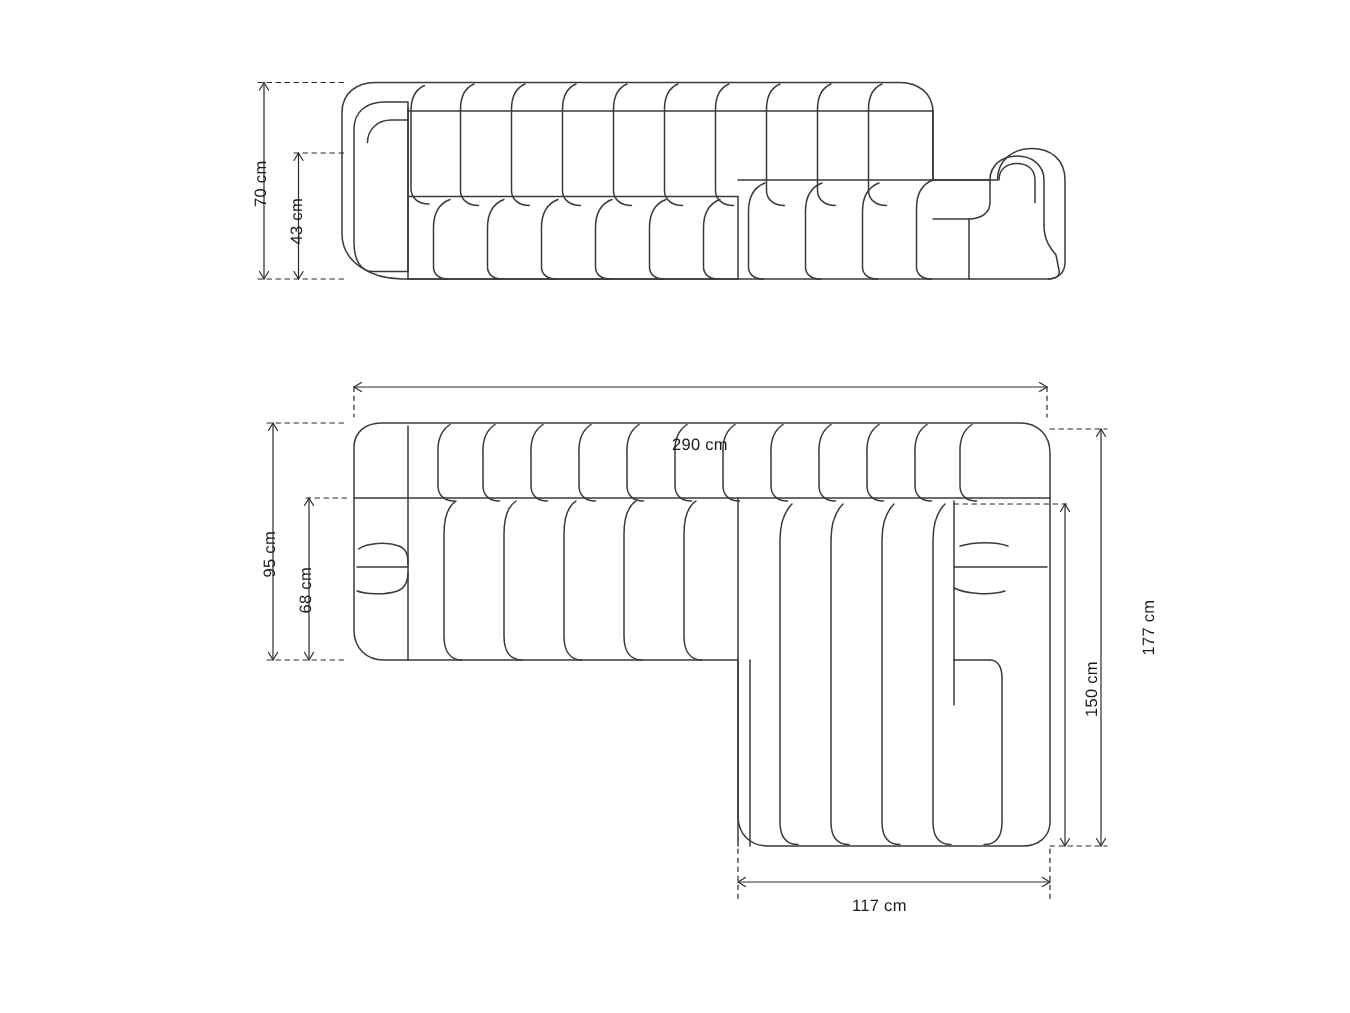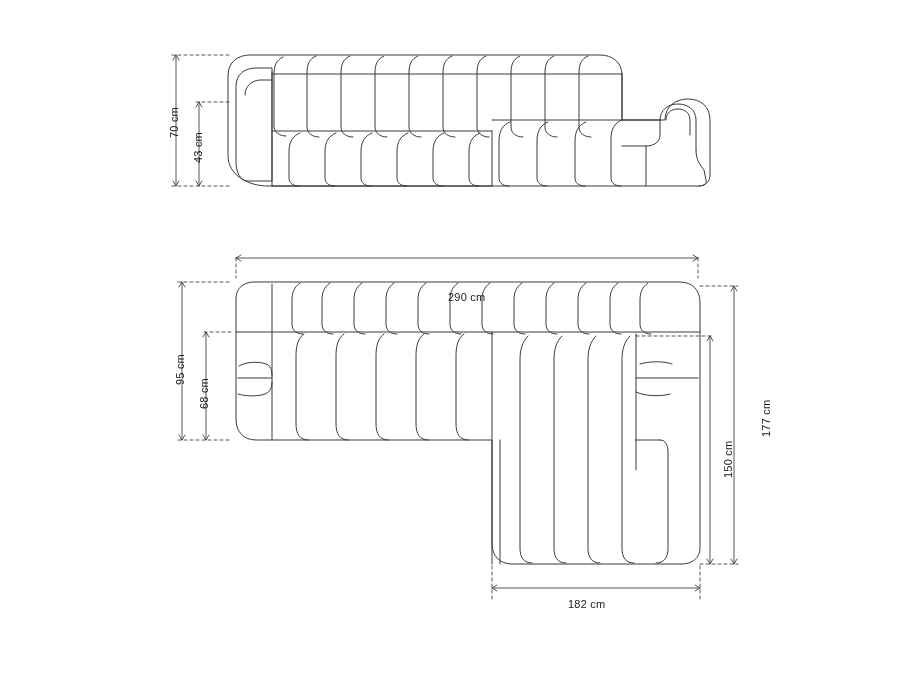--- a/index.html
+++ b/index.html
@@ -223,15 +223,15 @@
   <div class="dim-label" style="left:448px; top:243px;margin-top:48px;">290 cm</div>
 
   <div class="dim-label vert" style="left:174px; top:385px;">95 cm</div>
 
   <div class="dim-label vert" style="left:198px; top:409px;">68 cm</div>
 
   <div class="dim-label vert" style="left:760px; top:437px;">177 cm</div>
 
   <div class="dim-label vert" style="left:722px; top:478px;">150 cm</div>
 
-  <div class="dim-label" style="left:568px; top:598px;">182 cm</div>
+  <div class="dim-label" style="left:568px; top:598px;">117 cm</div>
 
 </div>
 
 </body></html>

